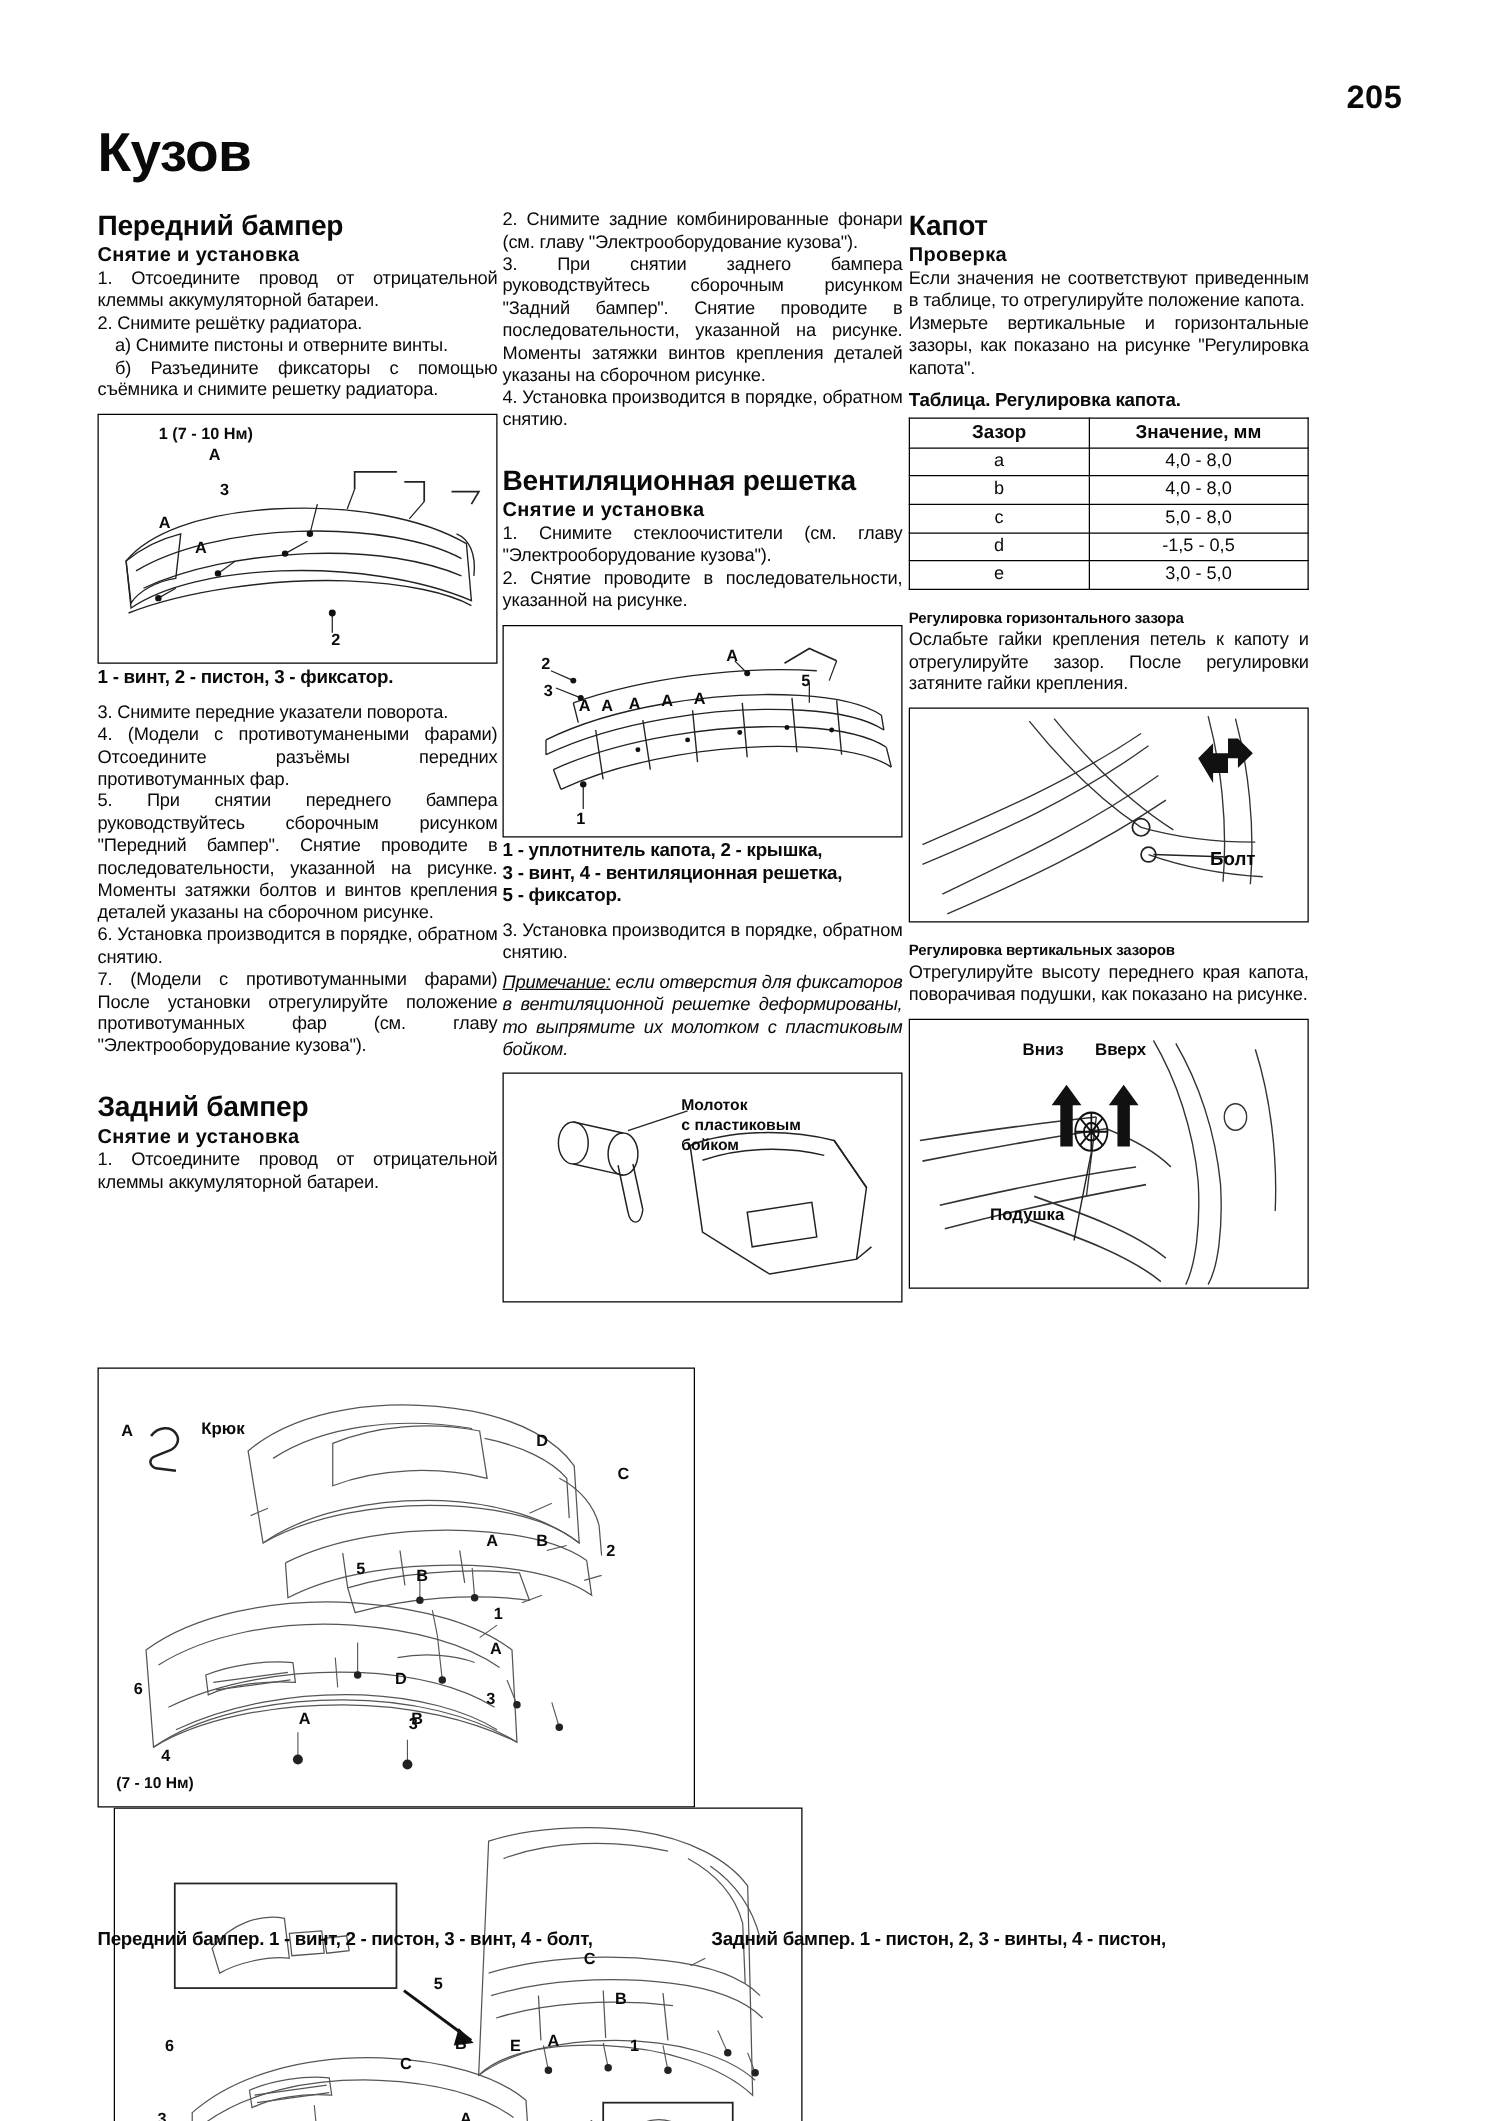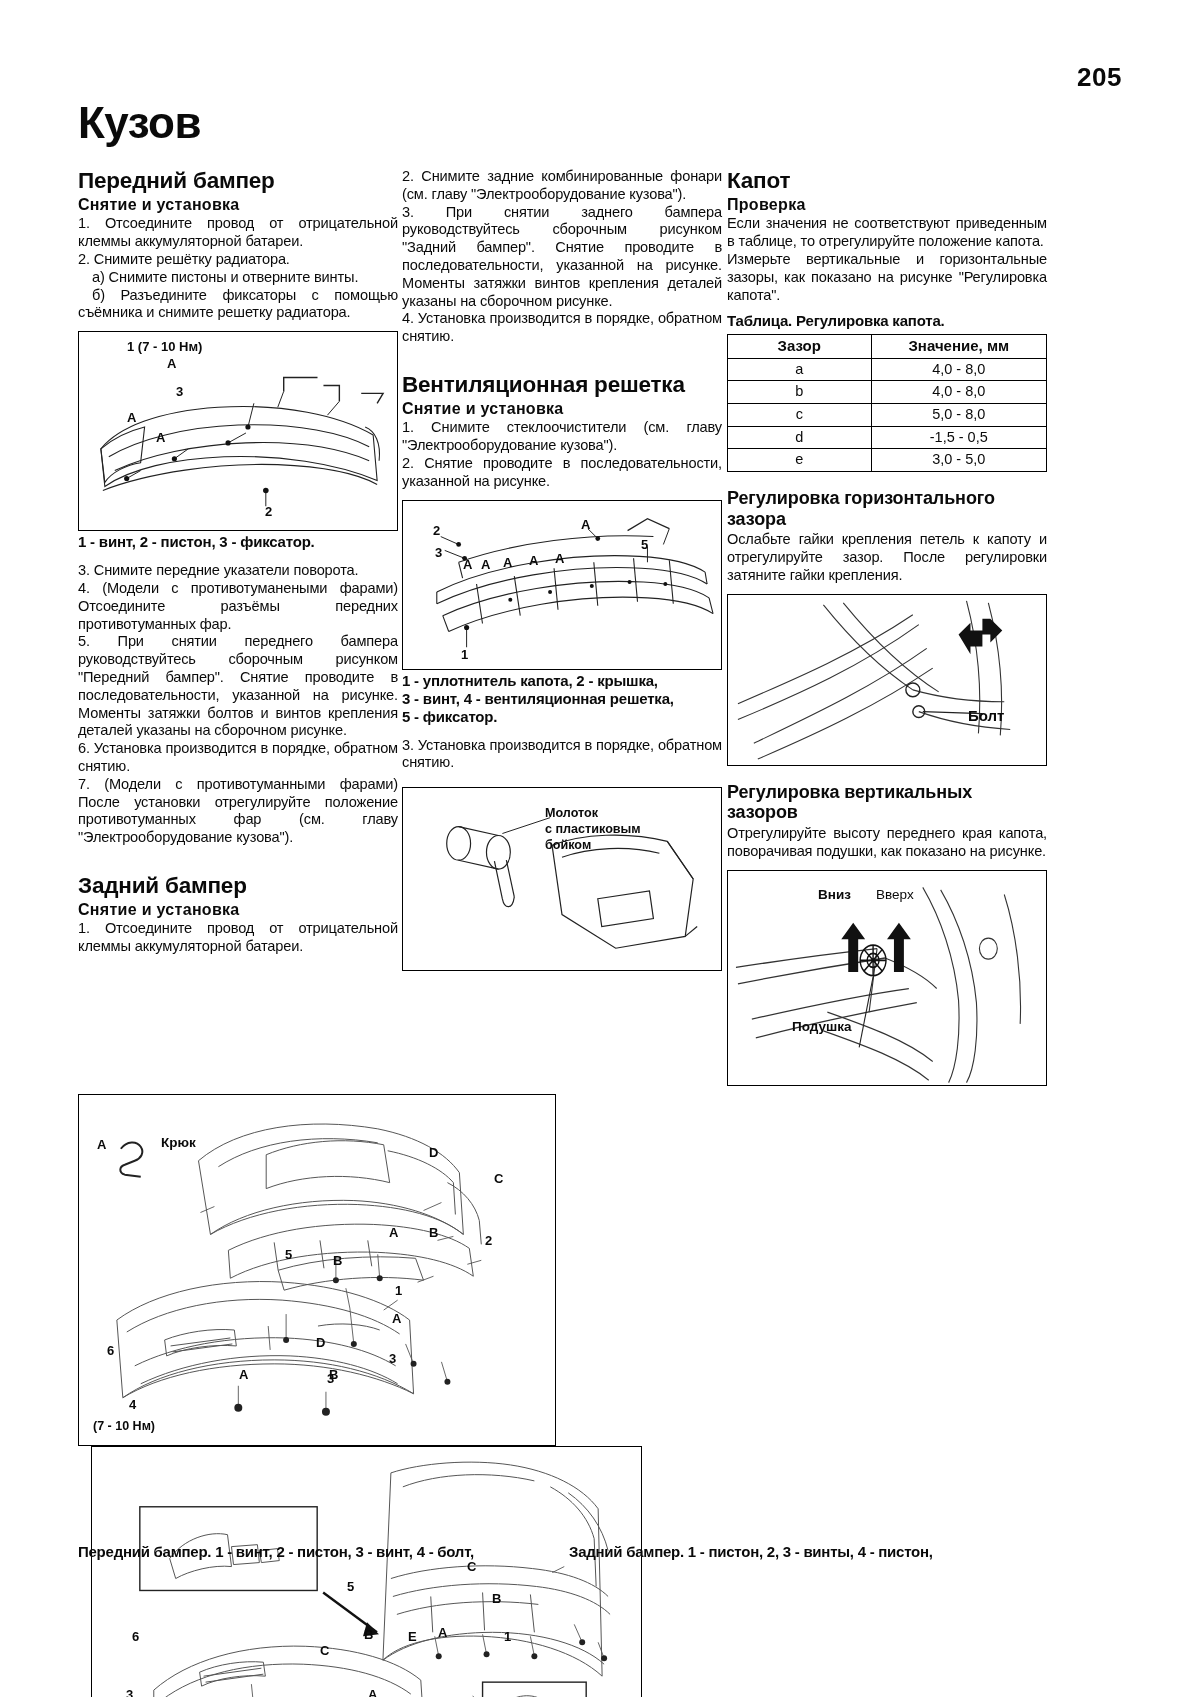--- a/index.html
+++ b/index.html
@@ -35,21 +35,21 @@
   h2.sec {
     font-size:22.5px; font-weight:bold; margin:0 0 2px 0; line-height:1.12;
     letter-spacing:-0.2px;
   }
   h2.sec.spaced { margin-top:26px; }
   h3.sub {
     font-size:16px; font-weight:bold; margin:0 0 1px 0; line-height:1.2;
     letter-spacing:0.3px;
   }
   h3.sub2 {
-    font-size:18px; font-weight:bold; margin:16px 0 2px 0; line-height:1.15;
+    font-size:12px; font-weight:bold; margin:16px 0 2px 0; line-height:1.15;
     letter-spacing:-0.1px;
   }
   p.body {
     font-size:14.6px; line-height:1.22; margin:0; text-align:justify;
     letter-spacing:-0.15px;
   }
   p.body.ind { text-indent:14px; }
   p.ital { font-style:italic; }
   .note-lead { font-style:italic; text-decoration:underline; }
   p.caption {
@@ -231,20 +231,21 @@
       <div class="lbl nm" style="position:absolute;left:152px;top:50px;">A</div>
       <div class="lbl nm" style="position:absolute;left:58px;top:146px;">1</div>
     </div>
     <p class="caption">1 - уплотнитель капота, 2 - крышка,</p>
     <p class="caption" style="margin-top:0">3 - винт, 4 - вентиляционная решетка,</p>
     <p class="caption" style="margin-top:0">5 - фиксатор.</p>
 
     <div class="gap"></div>
     <p class="body">3. Установка производится в порядке, обратном снятию.</p>
     <div class="gap-s"></div>
+    <p class="body ital"><span class="note-lead">Примечание:</span><span> если отверстия для фиксаторов в вентиляционной решетке деформированы, то выпрямите их молотком с пластиковым бойком.</span></p>
 
     <div class="figbox" id="fig3" style="height:184px;">
       <svg viewBox="0 0 320 184" preserveAspectRatio="none" aria-hidden="true">
         <g fill="none" stroke="#222" stroke-width="1.2">
 
           <ellipse cx="56" cy="56" rx="12" ry="17"></ellipse>
           <path d="M56 39 L96 48 M56 73 L96 82"></path>
           <ellipse cx="96" cy="65" rx="12" ry="17"></ellipse>
 
           <path d="M92 74 L100 112 M104 73 L112 110"></path>
@@ -371,21 +372,21 @@
         <g fill="#111">
           <path d="M114 58 L126 44 L138 58 L131 58 L131 86 L121 86 L121 58 Z"></path>
           <path d="M160 58 L172 44 L184 58 L177 58 L177 86 L167 86 L167 58 Z"></path>
         </g>
 
         <g fill="none" stroke="#222" stroke-width="1.1">
           <path d="M146 90 L132 150"></path>
         </g>
       </svg>
       <div class="lbl" style="position:absolute;left:90px;top:16px;font-size:13.5px;font-weight:bold;">Вниз</div>
-      <div class="lbl" style="position:absolute;left:148px;top:16px;font-size:13.5px;font-weight:normal;">Вверх</div>
+      <div class="lbl" style="position:absolute;left:148px;top:16px;font-size:13.5px;font-weight:bold;">Вверх</div>
       <div class="lbl" style="position:absolute;left:64px;top:148px;font-size:13.5px;font-weight:bold;">Подушка</div>
     </div>
   </div>
 
   <div class="bottom-wrap">
 
     
     <div class="bfig" id="bfig-left">
       <svg viewBox="0 0 478 352" preserveAspectRatio="none" aria-hidden="true">
         <g fill="none" stroke="#555" stroke-width="1">

